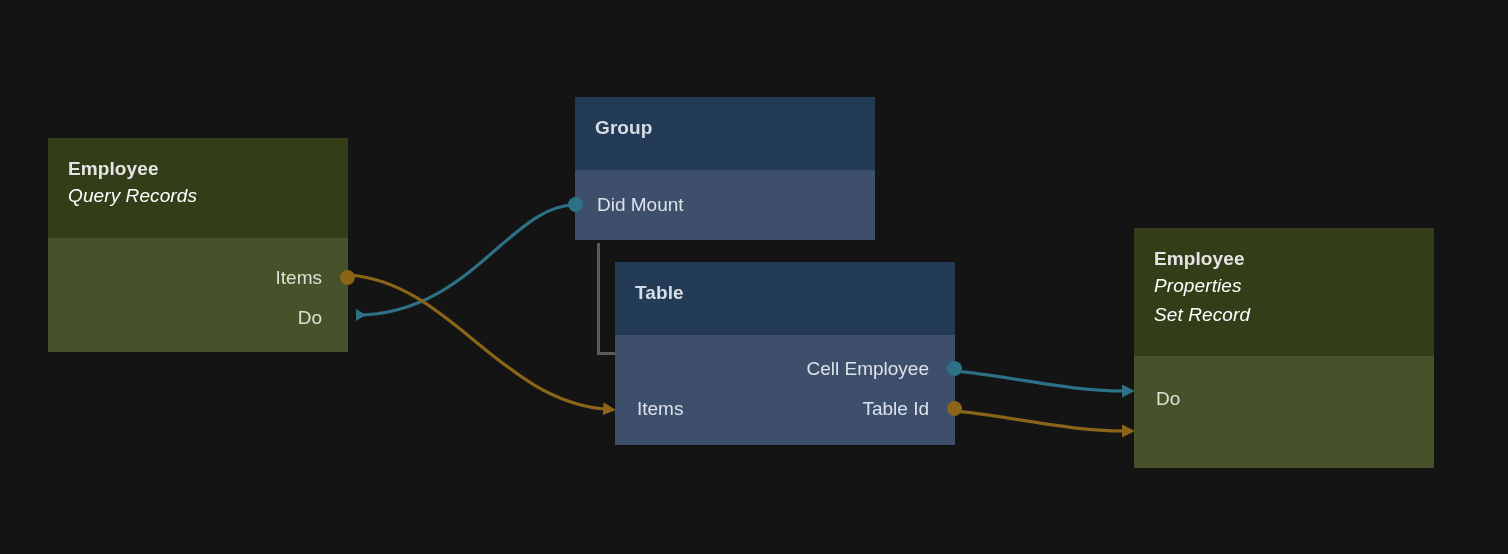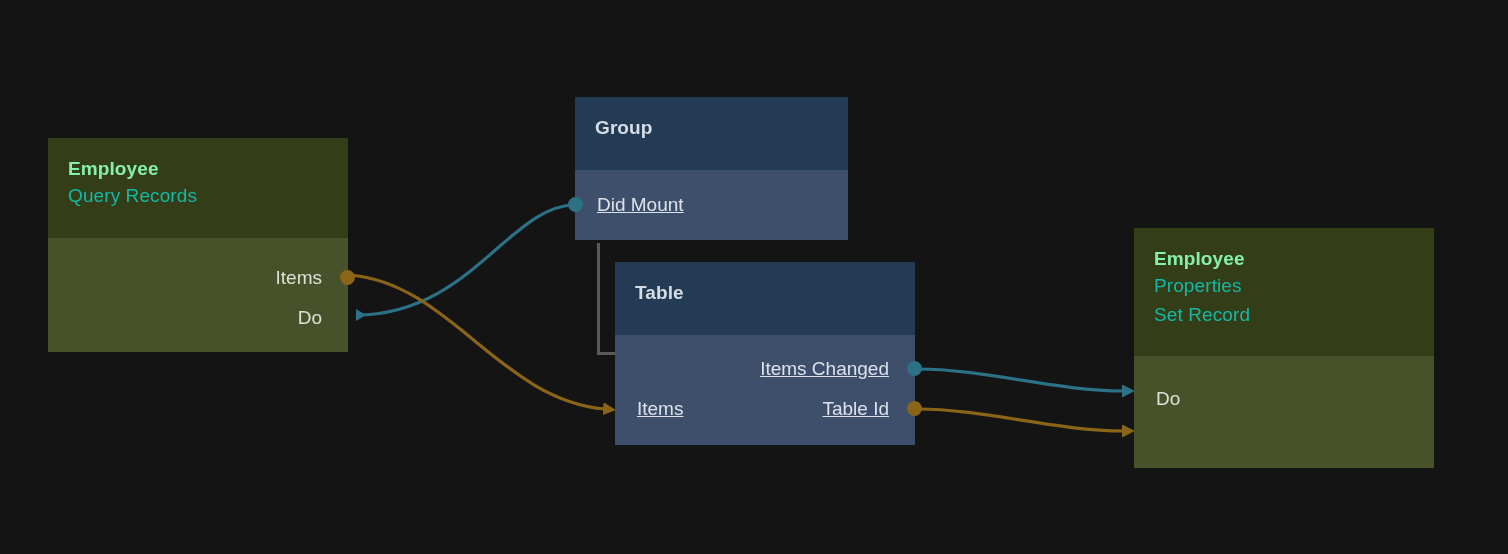--- a/index.html
+++ b/index.html
@@ -56,28 +56,28 @@
     box-sizing: border-box;
   }
   .port-label {
     font-size: 19px;
     line-height: 40px;
     white-space: nowrap;
   }
   
   .node-olive .node-header { background: #333e18; }
   .node-olive .node-body  { background: #47522b; }
-  .node-olive .node-title { color: #86efac; }
-  .node-olive .node-subtitle { color: #14b8a6; }
+  .node-olive .node-title { color: #e5e5e5; }
+  .node-olive .node-subtitle { color: #ffffff; font-style: italic; }
   .node-olive .port-label { color: #dde0d2; }
   
   .node-blue .node-header { background: #243b55; }
   .node-blue .node-body  { background: #3d4f6b; }
   .node-blue .node-title { color: #d7dde6; }
-  .node-blue .port-label { color: #dde2ea; text-decoration: underline; }
+  .node-blue .port-label { color: #dde2ea; }
 
   .row-right { justify-content: flex-end; padding-right: 26px; }
   .row-left  { justify-content: flex-start; padding-left: 22px; }
 
   .dot {
     position: absolute;
     width: 15px;
     height: 15px;
     border-radius: 50%;
   }
@@ -129,39 +129,39 @@
       <div class="port-row row-right">
         <span class="port-label">Items</span>
         <span class="dot dot-amber" style="right:-7px; top:12px;"></span>
       </div>
       <div class="port-row row-right">
         <span class="port-label">Do</span>
       </div>
     </div>
   </div>
 
-  <div class="node node-blue" style="left:575px; top:97px; width:273px;">
+  <div class="node node-blue" style="left:575px; top:97px; width:300px;">
     <div class="node-header" style="height:73px;">
       <div class="node-title">Group</div>
     </div>
     <div class="node-body" style="height:70px; padding-top:15px;">
       <div class="port-row row-left">
         <span class="dot dot-teal" style="left:-7px; top:12px;"></span>
         <span class="port-label">Did Mount</span>
       </div>
     </div>
   </div>
 
-  <div class="node node-blue" style="left:615px; top:262px; width:300px;">
+  <div class="node node-blue" style="left:615px; top:262px; width:340px;">
     <div class="node-header" style="height:73px;">
       <div class="node-title">Table</div>
     </div>
     <div class="node-body" style="height:110px; padding-top:14px;">
       <div class="port-row row-right">
-        <span class="port-label">Items Changed</span>
+        <span class="port-label">Cell Employee</span>
         <span class="dot dot-teal" style="right:-7px; top:12px;"></span>
       </div>
       <div class="port-row" style="justify-content:space-between; padding-left:22px; padding-right:26px;">
         <span class="port-label">Items</span>
         <span class="port-label">Table Id</span>
         <span class="dot dot-amber" style="right:-7px; top:12px;"></span>
       </div>
     </div>
   </div>
 

